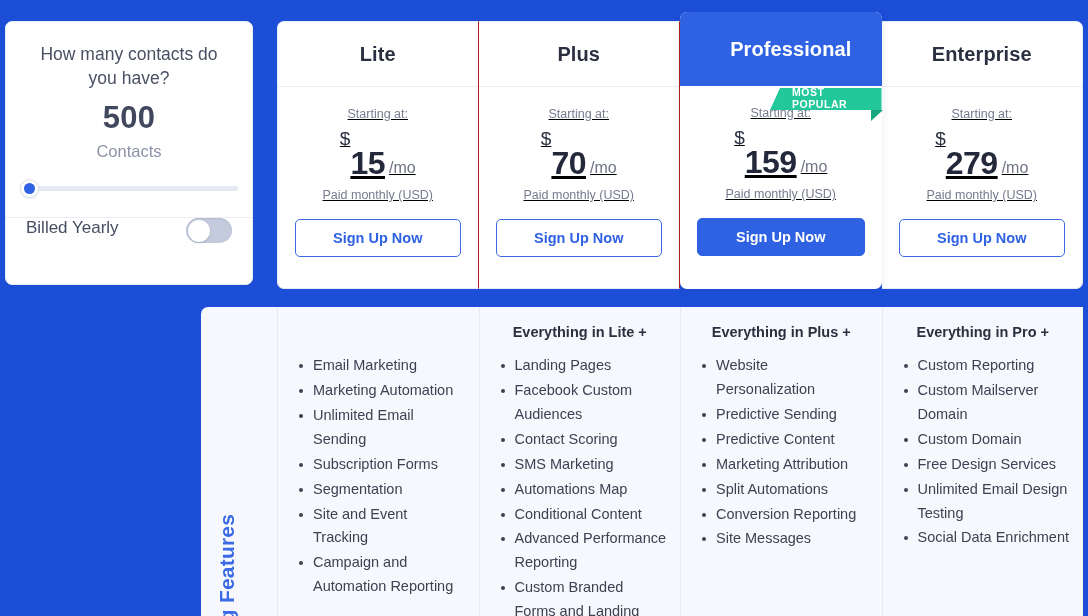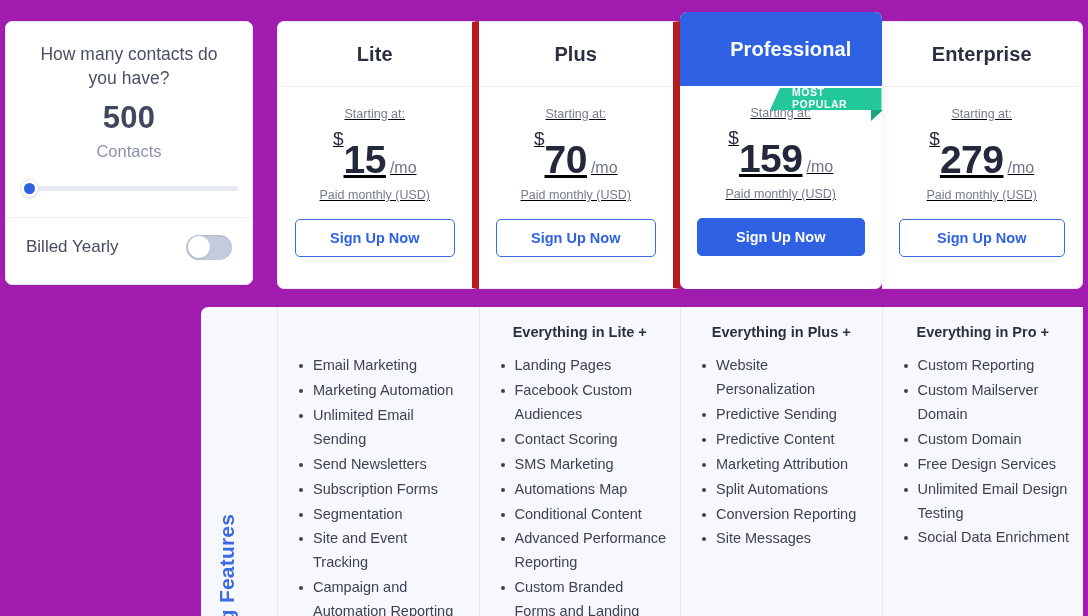--- a/index.html
+++ b/index.html
@@ -10,21 +10,21 @@
     overflow: hidden;
     background: #ffffff;
     font-family: "Liberation Sans", sans-serif;
     -webkit-font-smoothing: antialiased;
   }
 
   #page {
     position: relative;
     width: 1088px;
     height: 616px;
-    background: #a21caf;
+    background: #1d4ed8;
   }
 
   
   #contacts-card {
     position: absolute;
     left: 5px;
     top: 21px;
     width: 248px;
     height: 264px;
     background: #ffffff;
@@ -99,21 +99,21 @@
     width: 11px; height: 11px;
     margin: -5.5px 0 0 -5.5px;
     border-radius: 50%;
     background: #2f62e3;
   }
 
   
   #billed-row {
     height: 67px;
     display: flex;
-    align-items: center;
+    align-items: flex-start;
     justify-content: space-between;
     padding: 0 20px 9px 20px;
   }
   .billed-label {
     font-size: 17px;
     color: #474d61;
   }
   #billed-toggle {
     position: relative;
     width: 46px;
@@ -142,21 +142,21 @@
     height: 268px;
     display: flex;
   }
 
   .plan {
     position: relative;
     width: 201.5px;
     background: #ffffff;
     border-top: 1px solid #e8eaf1;
     border-bottom: 1px solid #e8eaf1;
-    border-right: 7px solid #b91c1c;
+    border-right: 1px solid #b91c1c;
   }
   .plan:first-child {
     border-left: 1px solid #e8eaf1;
     border-top-left-radius: 7px;
     border-bottom-left-radius: 7px;
   }
   .plan:last-child {
     border-right: 1px solid #e8eaf1;
     border-top-right-radius: 7px;
     border-bottom-right-radius: 7px;
@@ -246,21 +246,21 @@
     line-height: 1;
   }
   .currency {
     font-size: 19px;
     font-weight: 400;
     color: #2b3040;
     align-self: flex-start;
     margin-top: 6px;
   }
   .amount {
-    font-size: 39px;
+    font-size: 32px;
     font-weight: 700;
     color: #23283a;
     letter-spacing: -0.5px;
     line-height: 0.95;
   }
   .per {
     font-size: 16px;
     color: #6f7587;
     margin-left: 4px;
     margin-bottom: 2px;
@@ -479,21 +479,20 @@
     <div id="features-label-col">
       <div id="features-label">Marketing Features</div>
     </div>
 
     <div class="feat-col">
       <div class="feat-title empty"></div>
       <ul class="feat-list">
           <li>Email Marketing</li>
           <li>Marketing Automation</li>
           <li>Unlimited Email Sending</li>
-          <li>Send Newsletters</li>
           <li>Subscription Forms</li>
           <li>Segmentation</li>
           <li>Site and Event Tracking</li>
           <li>Campaign and Automation Reporting</li>
         </ul>
     </div>
 
     <div class="feat-col">
       <div class="feat-title">Everything in Lite +</div>
       <ul class="feat-list">

